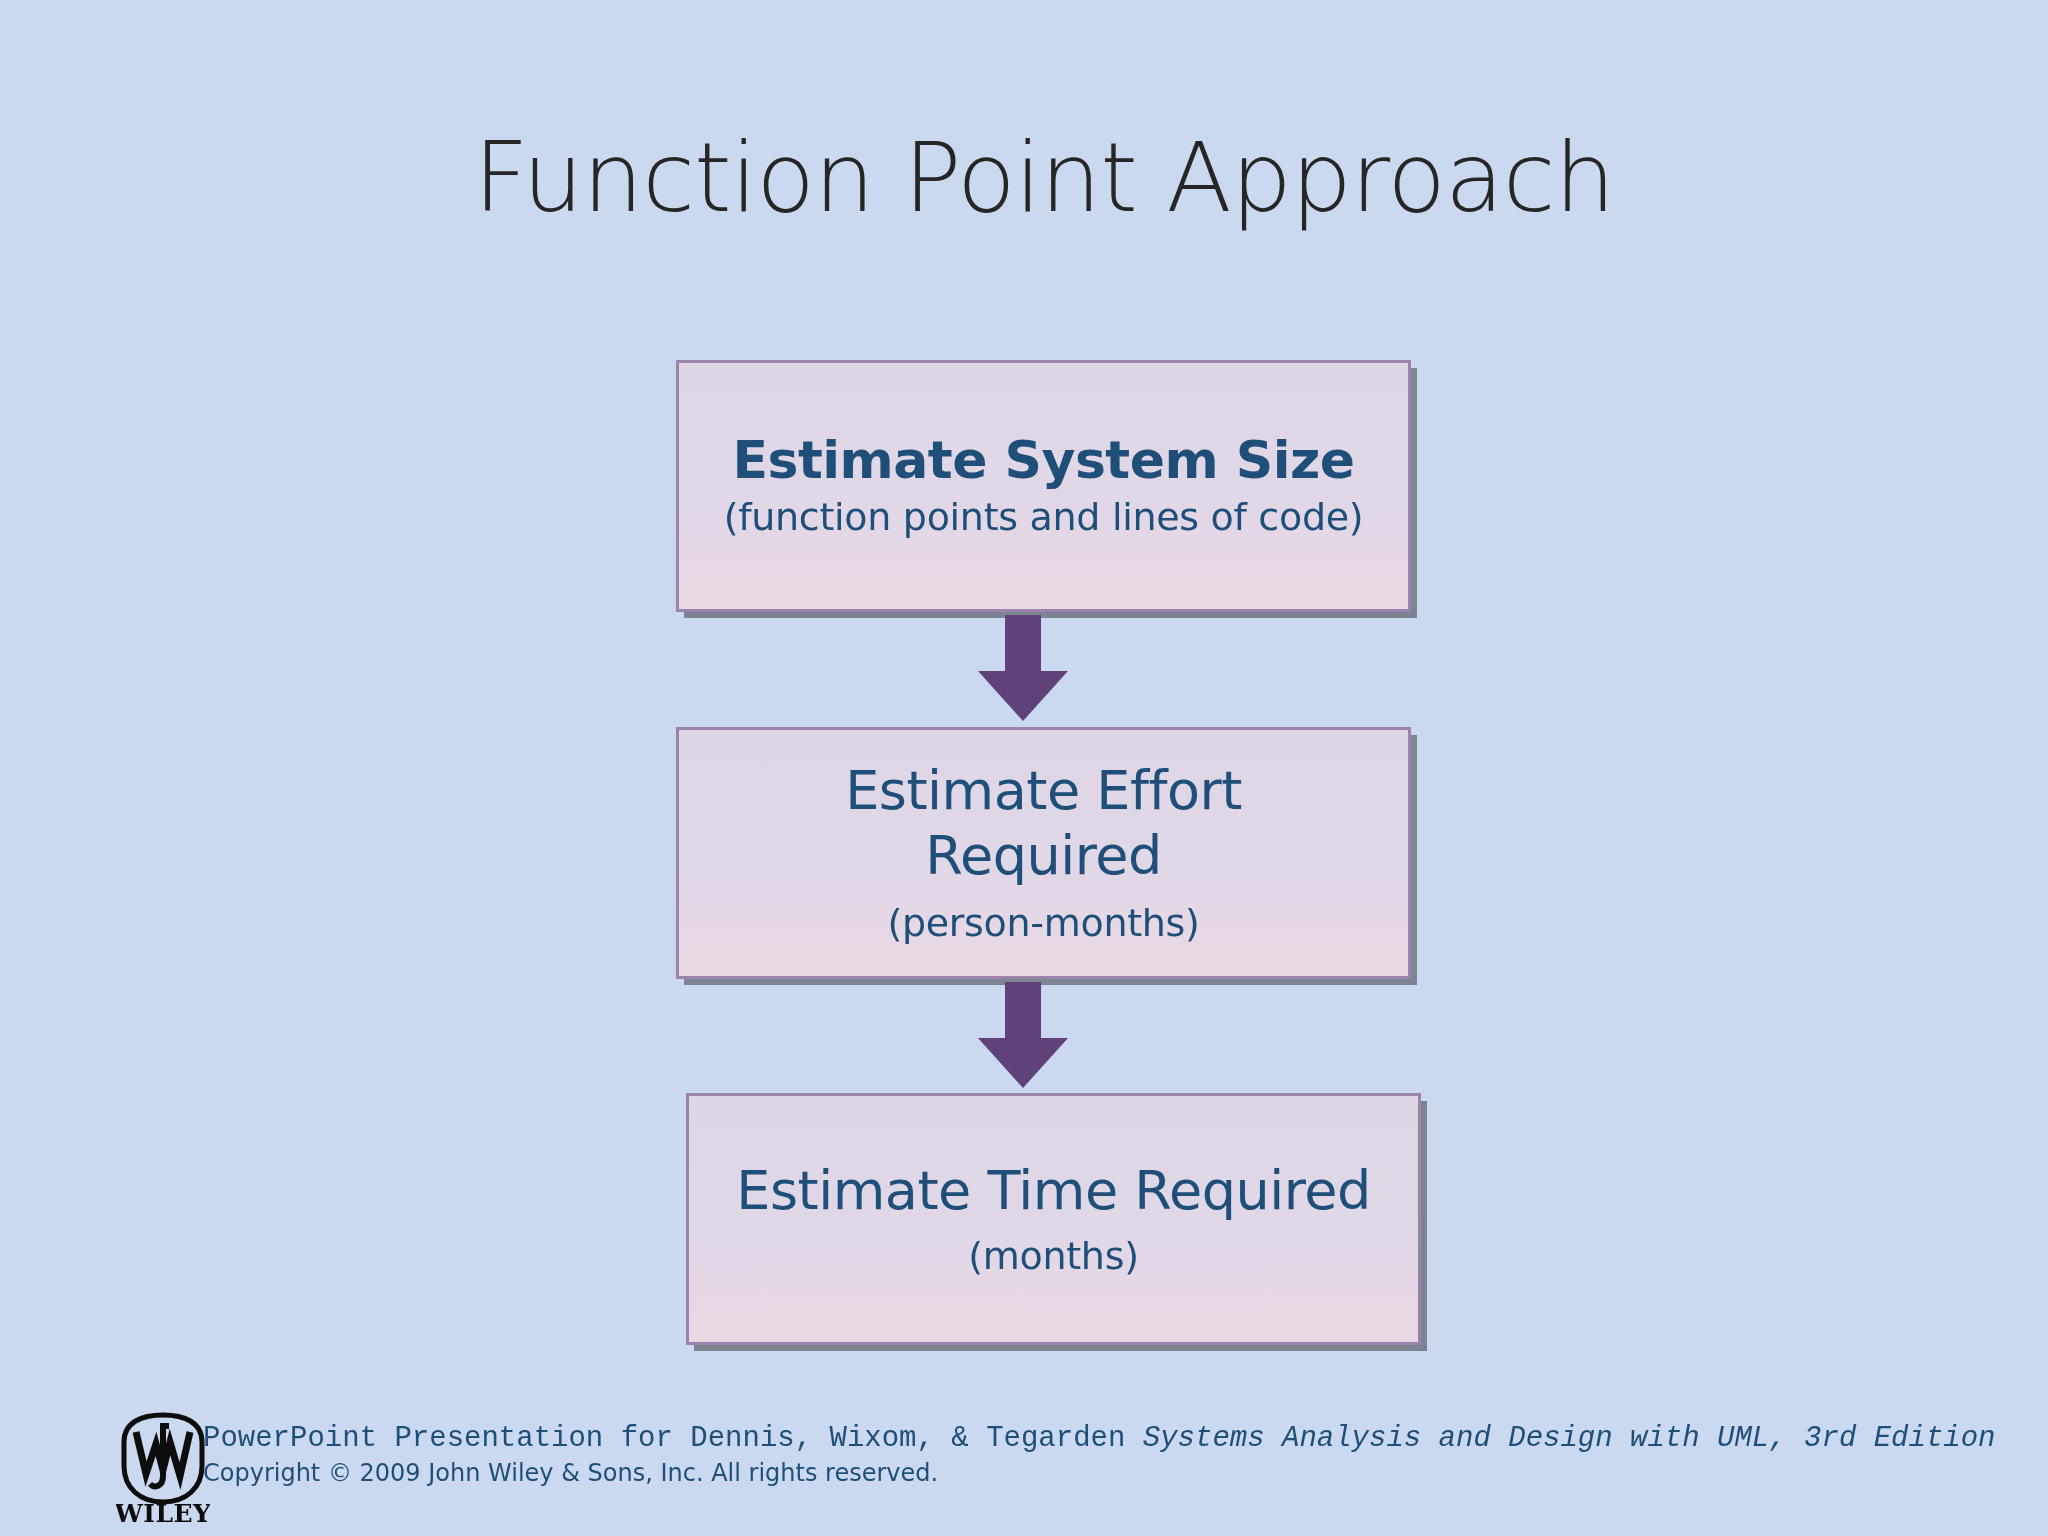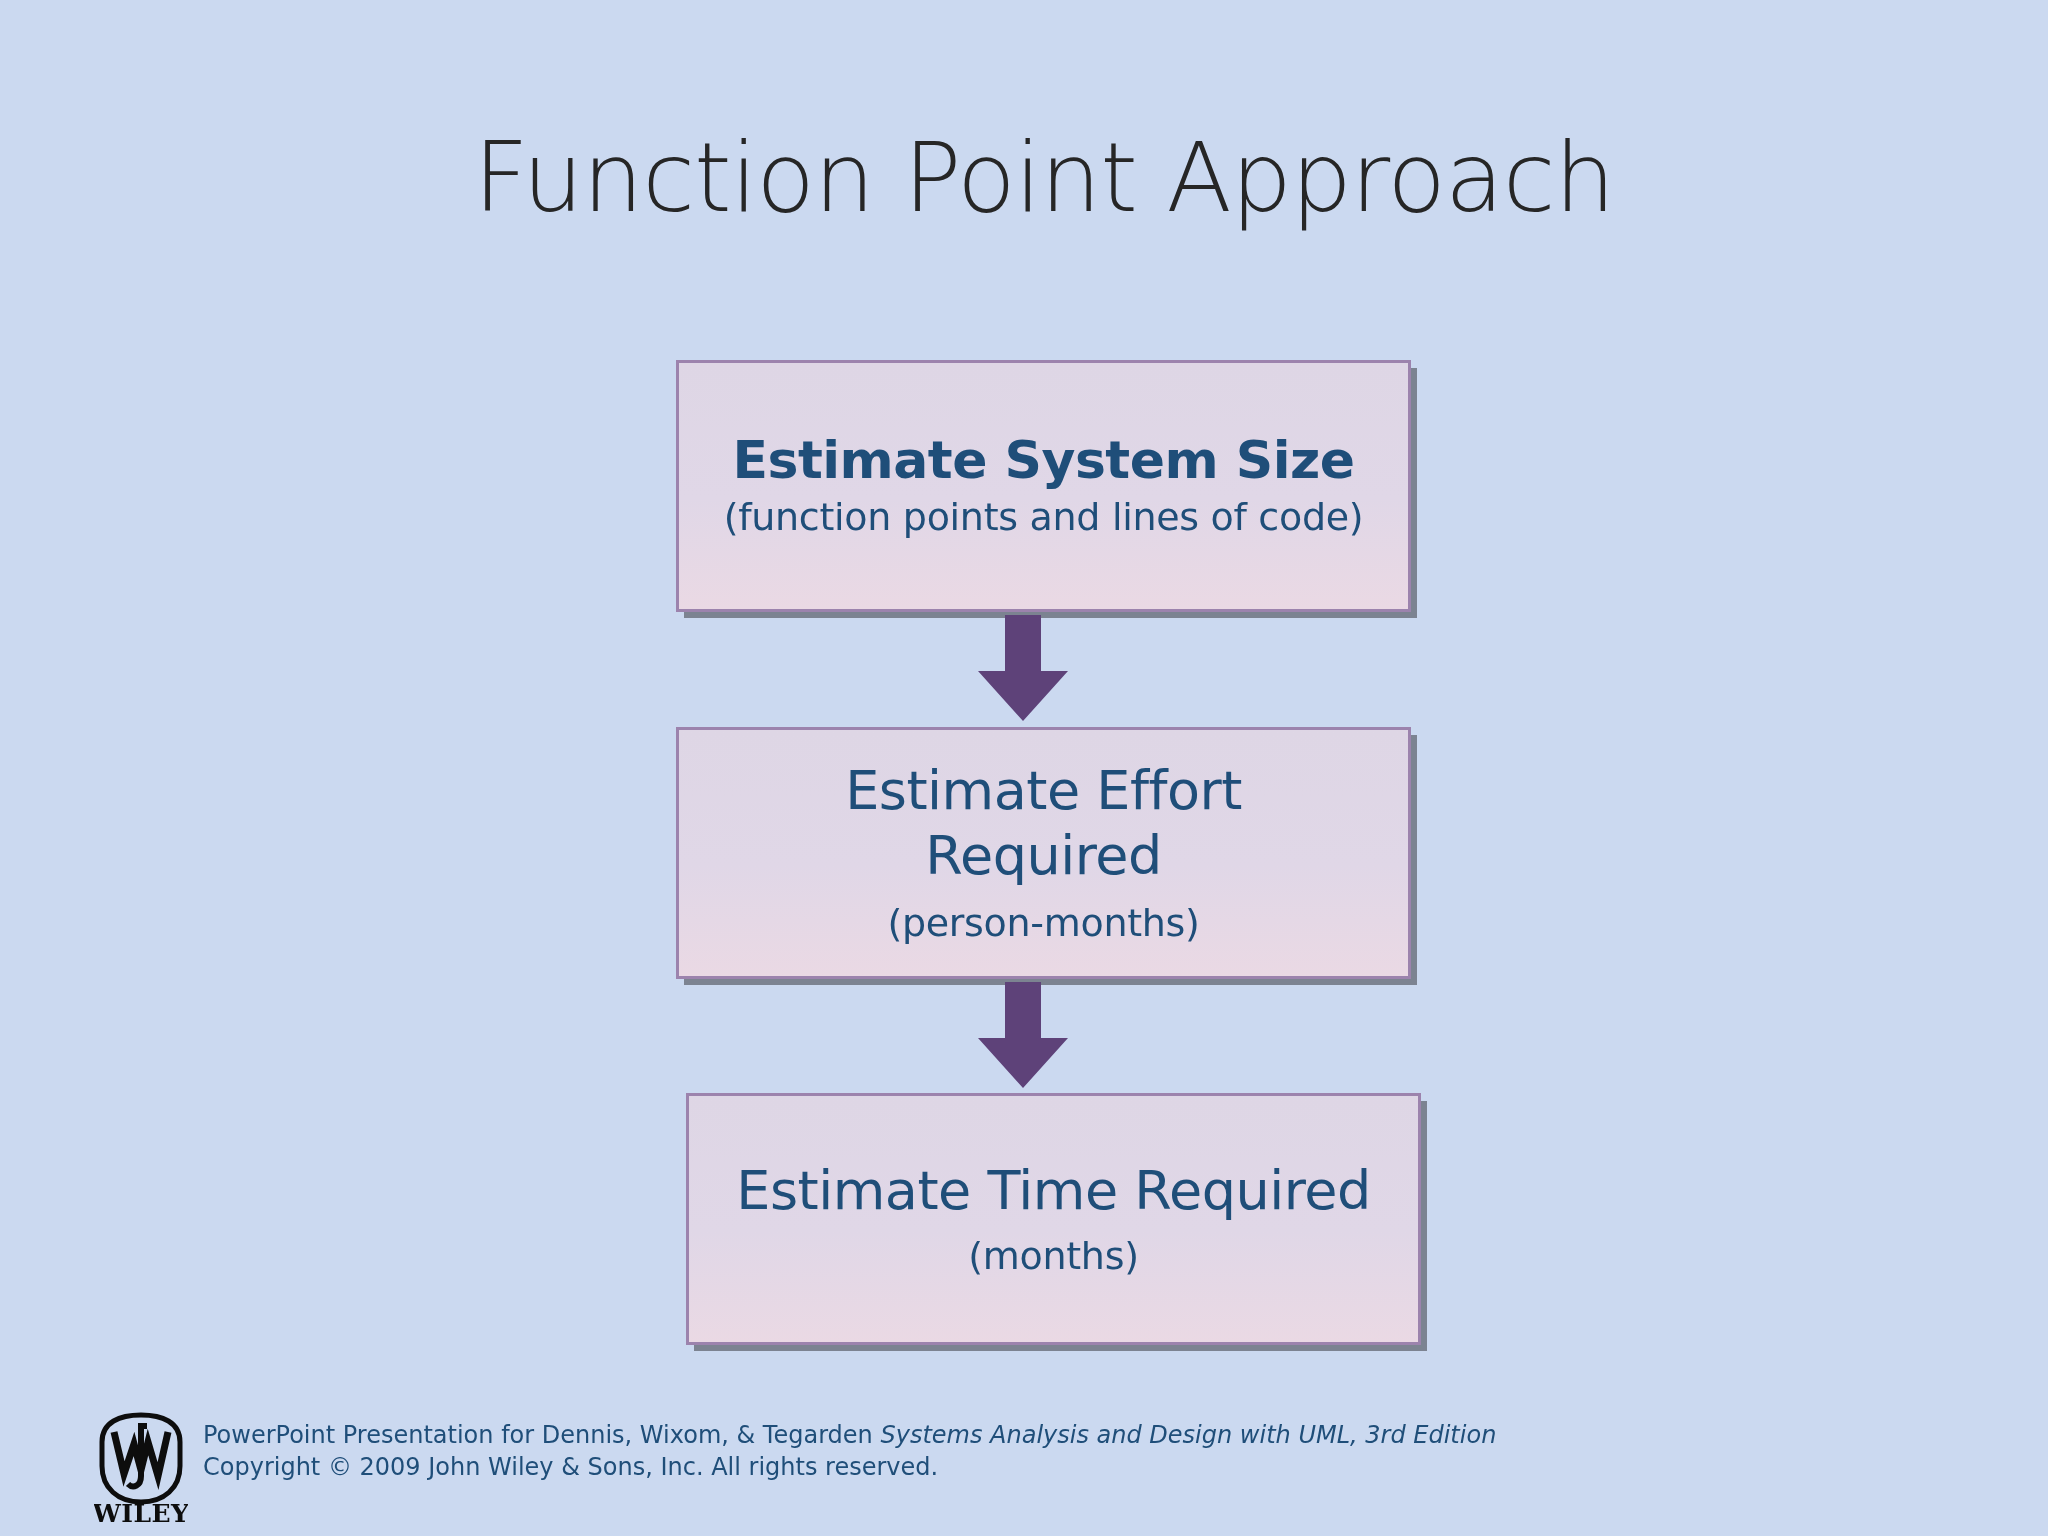--- a/index.html
+++ b/index.html
@@ -122,37 +122,38 @@
   
   .footer {
     position: absolute;
     left: 0;
     top: 1408px;
     width: 2048px;
     height: 128px;
   }
   .wiley-logo {
     position: absolute;
-    left: 94px;
+    left: 116px;
     top: 4px;
     width: 94px;
     height: 112px;
   }
   .footer-text {
     position: absolute;
     left: 203px;
     top: 12px;
     width: 1500px;
     color: #1f4e79;
     font-family: "DejaVu Sans", sans-serif;
   }
   .footer-line1 {
-    font-size: 24px;
+    font-size: 29px;
     line-height: 1.32;
     white-space: nowrap;
+    font-family: Liberation Mono, monospace;
   }
   .footer-line1 .italic {
     font-style: italic;
   }
   .footer-line2 {
     font-size: 24px;
     line-height: 1.32;
     white-space: nowrap;
   }
 </style>

